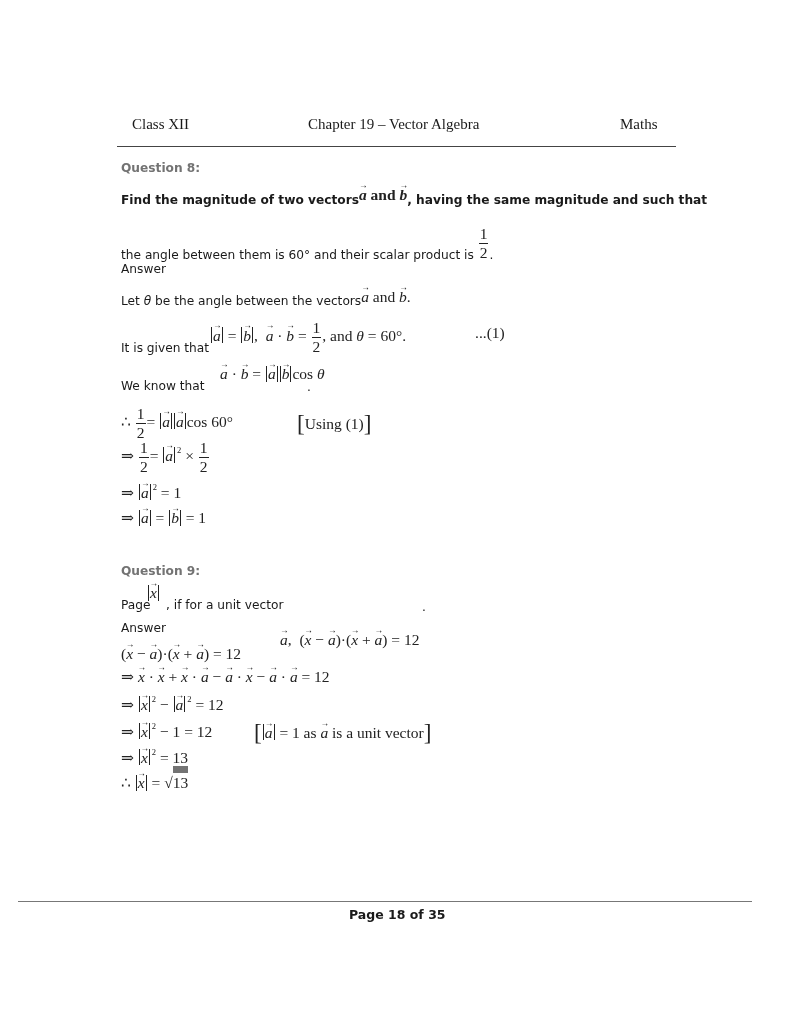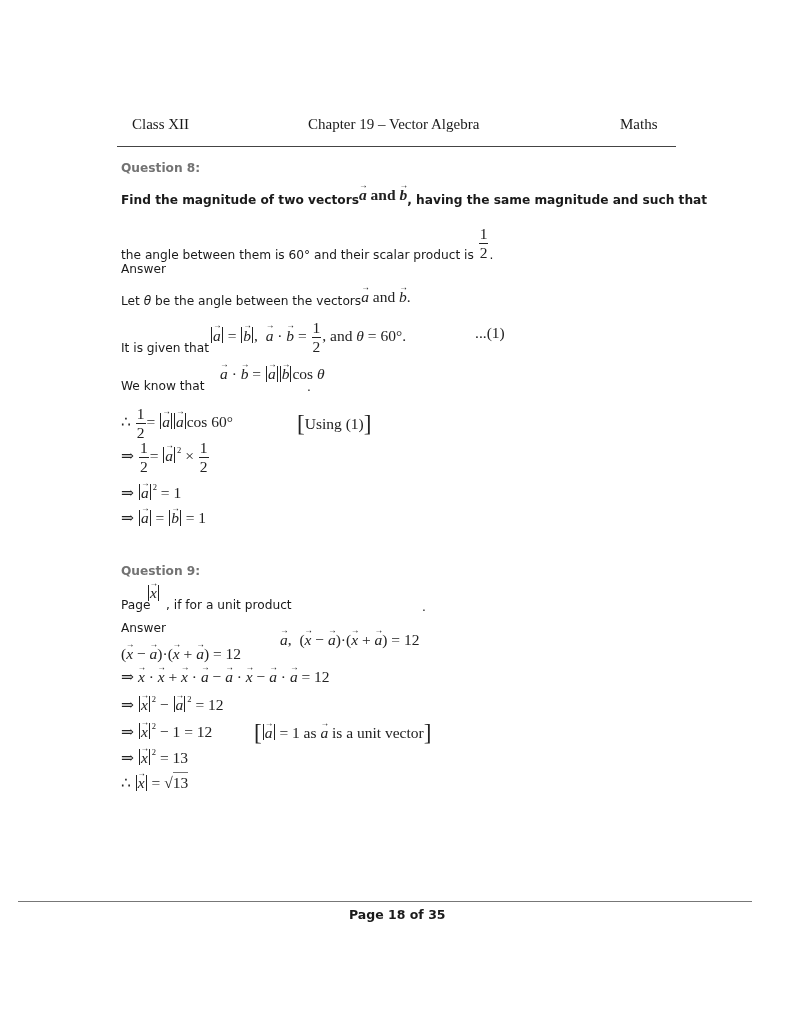--- a/index.html
+++ b/index.html
@@ -14,21 +14,21 @@
   .vec::before { content:"\2192"; position:absolute; left:50%; transform:translateX(-45%); top:-0.72em; font-size:0.55em; font-style:normal; }
   .frac { display:inline-flex; flex-direction:column; align-items:center; vertical-align:middle; line-height:1; margin:0 1px; }
   .frac .n { border-bottom:1px solid #222; padding:0 1px 1px; }
   .frac .d { padding-top:1px; }
   .bar { display:inline-block; border-left:1px solid #222; height:1.05em; vertical-align:-0.18em; margin:0 1px; }
   .sup { font-size:0.55em; vertical-align:0.9em; margin-left:1px; }
   .bigbr { font-size:1.5em; vertical-align:-0.1em; font-weight:lighter; }
   .footer-line { position:absolute; left:18px; top:901px; width:734px; border-top:1.5px solid #777; }
   .footer { top:907px; left:349px; font-weight:bold; font-size:12.5px; }
   .sqrt { display:inline-block; }
-  .sqrt .ov { border-top:1px solid #737373; padding-top:1px; }
+  .sqrt .ov { border-top:7px solid #737373; padding-top:1px; }
 </style>
 </head>
 <body>
 
 <div class="abs hdr" style="left:132px;">Class XII</div>
 <div class="abs hdr" style="left:308px;">Chapter 19 – Vector Algebra</div>
 <div class="abs hdr" style="left:620px;">Maths</div>
 <div class="hdr-line"></div>
 
 <div class="abs qhead" style="left:121px; top:161px;">Question 8:</div>
@@ -89,21 +89,21 @@
   ⇒ <span class="bar"></span><span class="vec">a</span><span class="bar"></span><span class="sup">2</span> = 1
 </div>
 <div class="abs m" style="left:121px; top:509px;">
   ⇒ <span class="bar"></span><span class="vec">a</span><span class="bar"></span> = <span class="bar"></span><span class="vec">b</span><span class="bar"></span> = 1
 </div>
 
 <div class="abs qhead" style="left:121px; top:564px;">Question 9:</div>
 
 <div class="abs" style="left:121px; top:598px;">Page</div>
 <div class="abs m" style="left:147px; top:584px;"><span class="bar"></span><span class="vec">x</span><span class="bar"></span></div>
-<div class="abs" style="left:166px; top:598px;">, if for a unit product</div>
+<div class="abs" style="left:166px; top:598px;">, if for a unit vector</div>
 <div class="abs m" style="left:280px; top:587px;margin-top:44px;">
   <span class="vec">a</span>,&nbsp; (<span class="vec">x</span> − <span class="vec">a</span>)·(<span class="vec">x</span> + <span class="vec">a</span>) = 12
 </div>
 <div class="abs" style="left:422px; top:600px;">.</div>
 
 <div class="abs" style="left:121px; top:621px;">Answer</div>
 
 <div class="abs m" style="left:121px; top:645px;">
   (<span class="vec">x</span> − <span class="vec">a</span>)·(<span class="vec">x</span> + <span class="vec">a</span>) = 12
 </div>

